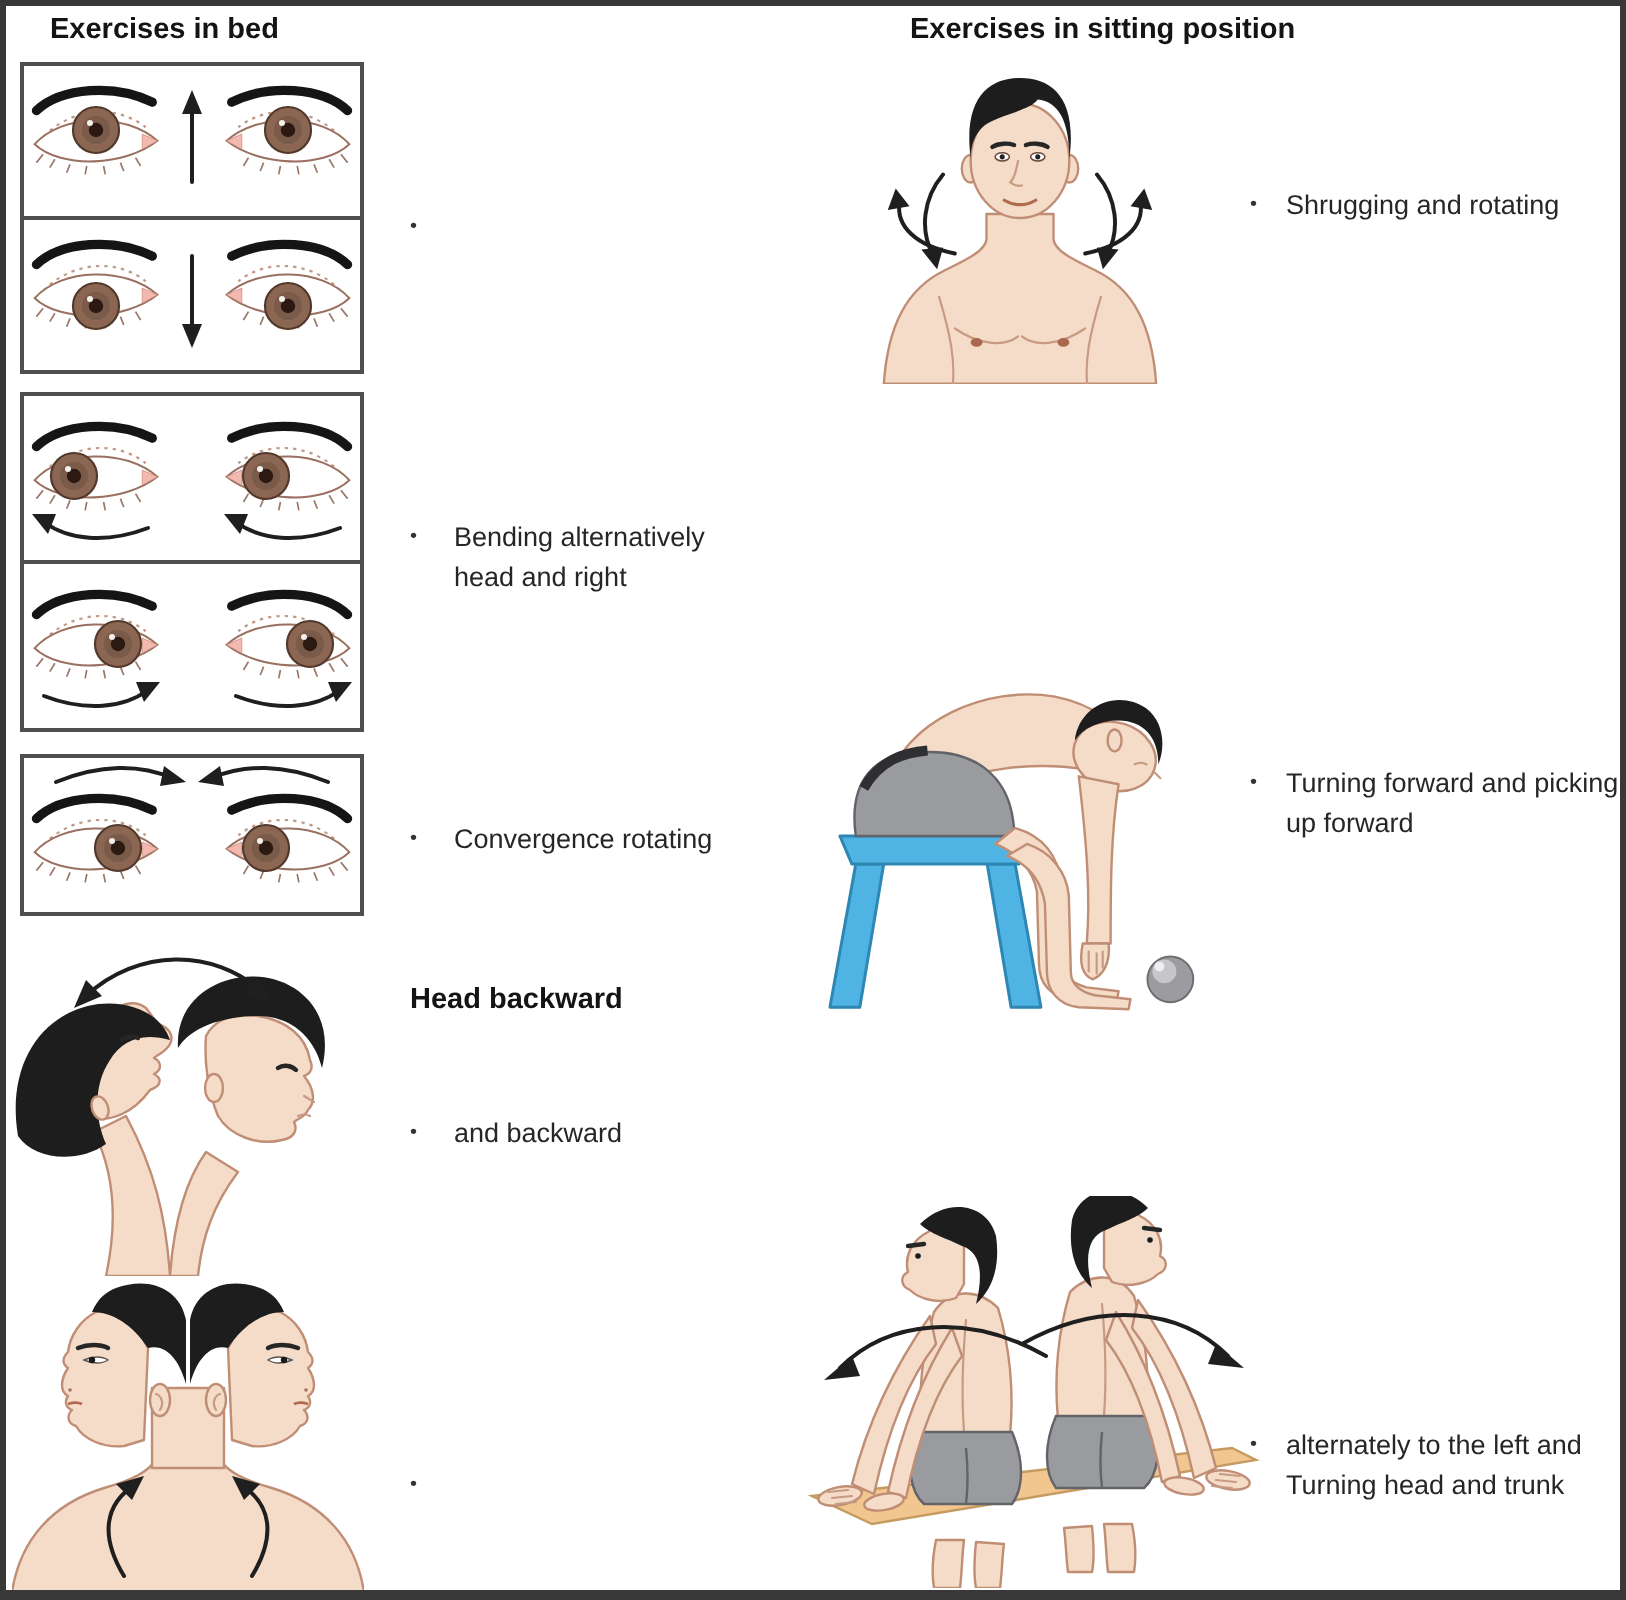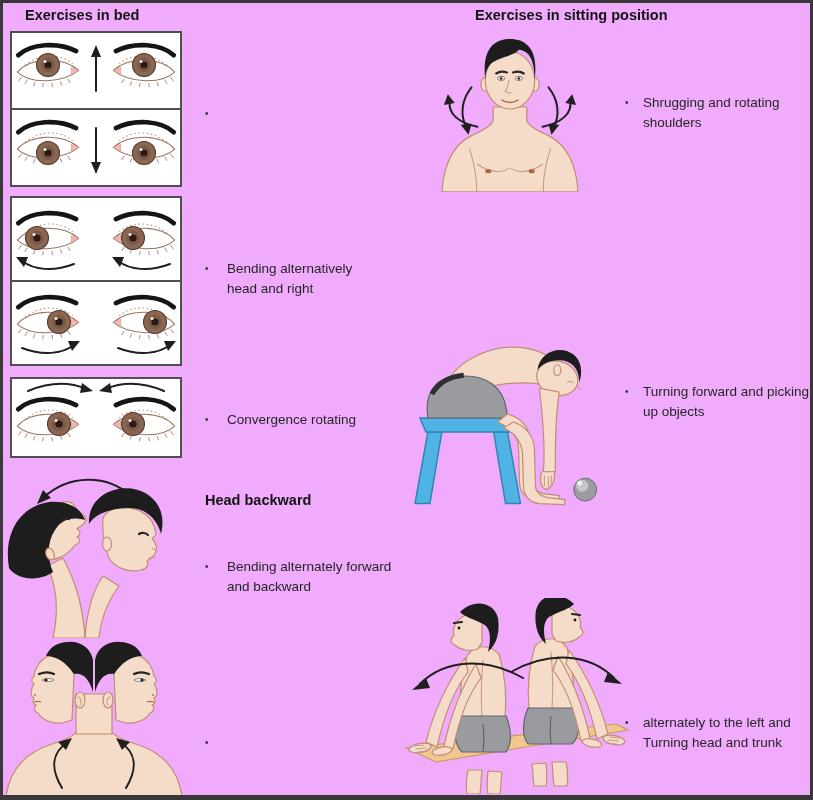--- a/index.html
+++ b/index.html
@@ -1,17 +1,17 @@
 <!DOCTYPE html>
 <html style="--frame: #383838; --box_border: #4f4f4f; --text: #262626; --ink: #1f1f1f; --skin: #f5dcc9; --skin_line: #c08d75; --hair: #1d1d1d; --iris: #8b6753; --stool_blue: #4fb4e4; --stool_line: #2d87b2; --shorts_gray: #9a9b9f; --shorts_line: #63636a; --bench_tan: #f2c68f; --bench_line: #c59b62;"><head>
 <meta charset="utf-8">
 <style>
   html,body{margin:0;padding:0;background:#e8e8e8;font-family:"Liberation Sans", sans-serif;}
   .sheet{
-    position:relative;width:813px;height:800px;background:#f0abfc;
+    position:relative;width:813px;height:800px;background:#ffffff;
     border:3px solid var(--frame,#383838);border-bottom-width:5px;box-sizing:border-box;
     overflow:hidden;margin:0 auto;
   }
   .hd{position:absolute;font-size:14.5px;font-weight:bold;color:#141414;line-height:20px;white-space:nowrap;}
   .bullet{position:absolute;display:flex;align-items:flex-start;font-size:13.5px;color:var(--text,#262626);}
   .dot{flex:0 0 22px;width:22px;font-size:10px;line-height:20px;color:#333;text-align:left;}
   .bullet.r .dot{flex-basis:18px;width:18px;}
   .bline{line-height:20px;white-space:nowrap;}
   .ebox{position:absolute;border:2px solid var(--box_border,#4f4f4f);background:#fff;box-sizing:border-box;}
   .divider{height:2px;background:var(--box_border,#4f4f4f);}
@@ -53,21 +53,21 @@
       <g id="iris">
         <circle r="11.5" fill="var(--iris,#8b6753)" stroke="#53392c" stroke-width="1.1"></circle>
         <circle r="7" fill="#7a5a48"></circle>
         <circle r="3.6" fill="#2c1a12"></circle>
         <circle cx="-3" cy="-3.5" r="1.5" fill="#fff" opacity="0.9"></circle>
       </g>
     </defs>
   </svg>
 
   <div class="hd" style="left:22px;top:2px">Exercises in bed</div>
-  <div class="hd" style="left:472px;top:2px">Exercises in sitting position</div>
+  <div class="hd" style="left:452px;top:2px">Exercises in sitting position</div>
   <div class="hd" style="left:202px;top:487px">Head backward</div>
 
   <div class="ebox" style="left:7px;top:28px;width:172px;height:156px">
     <svg class="panel" width="168" height="75" viewBox="0 0 168 75">
       <use href="#eye" xlink:href="#eye" transform="translate(2,8) scale(0.84)"></use>
       <use href="#eye" xlink:href="#eye" transform="translate(166,8) scale(-0.84,0.84)"></use>
       <use href="#iris" xlink:href="#iris" transform="translate(36,32)"></use>
       <use href="#iris" xlink:href="#iris" transform="translate(132,32)"></use>
       <g>
         <line class="arrow" x1="84" y1="58" x2="84" y2="22"></line>
@@ -279,40 +279,38 @@
   </div>
   <div class="bullet" style="left:202px;top:407px;width:200px">
     <span class="dot">•</span>
     <div>
       <div class="bline">Convergence rotating</div>
     </div>
   </div>
   <div class="bullet" style="left:202px;top:554px;width:200px">
     <span class="dot">•</span>
     <div>
-      <div class="bline">Bending alternately forward</div>
       <div class="bline">and backward</div>
     </div>
   </div>
   <div class="bullet" style="left:202px;top:730px;width:205px">
     <span class="dot">•</span>
   </div>
 
   <div class="bullet r" style="left:622px;top:90px;width:185px">
     <span class="dot">•</span>
     <div>
       <div class="bline">Shrugging and rotating</div>
-      <div class="bline">shoulders</div>
     </div>
   </div>
   <div class="bullet r" style="left:622px;top:379px;width:188px">
     <span class="dot">•</span>
     <div>
       <div class="bline">Turning forward and picking</div>
-      <div class="bline">up objects</div>
+      <div class="bline">up forward</div>
     </div>
   </div>
   <div class="bullet r" style="left:622px;top:710px;width:185px">
     <span class="dot">•</span>
     <div>
       <div class="bline">alternately to the left and</div>
       <div class="bline">Turning head and trunk</div>
     </div>
   </div>
 

